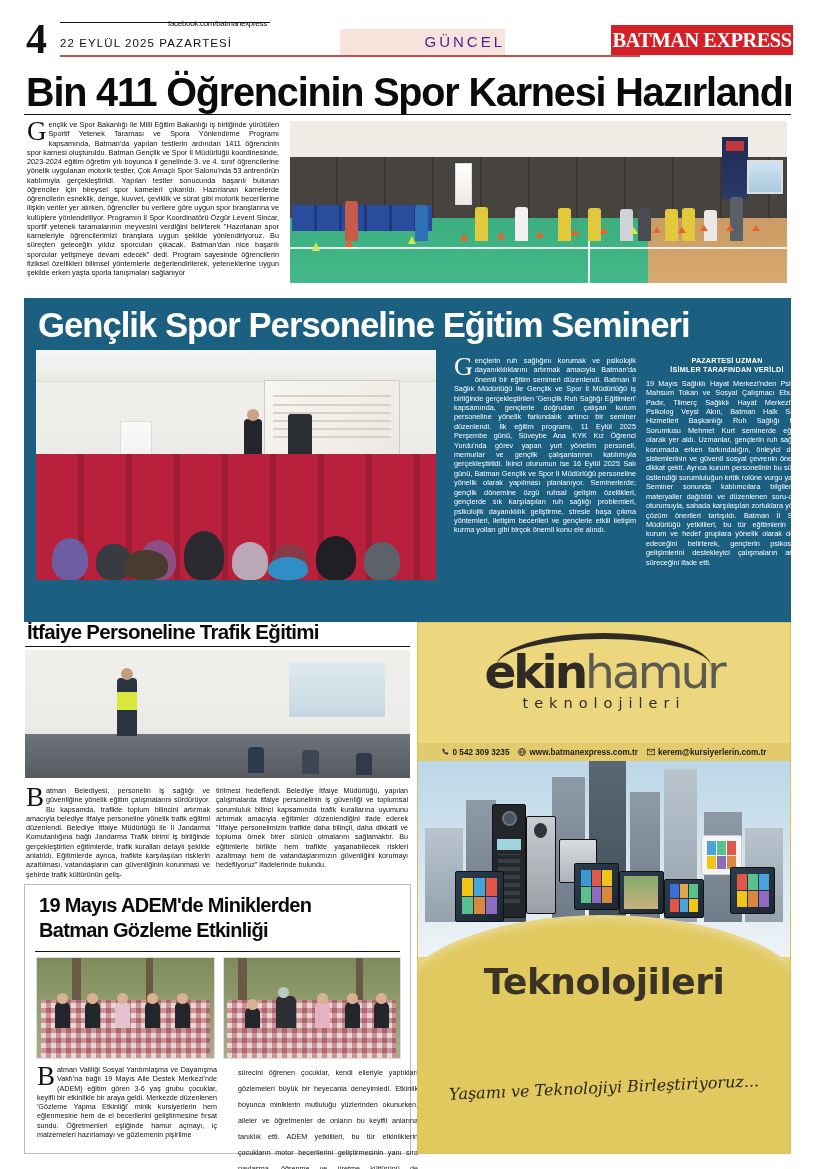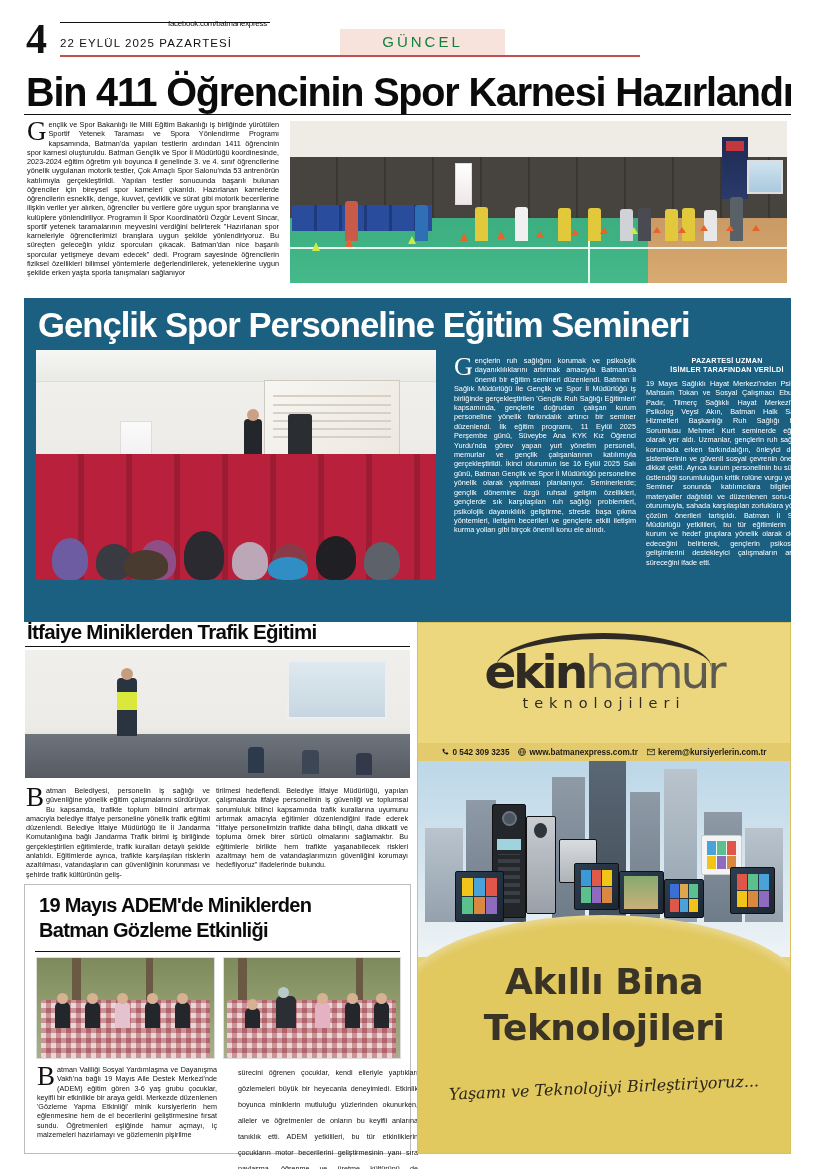--- a/index.html
+++ b/index.html
@@ -34,22 +34,22 @@
   }
   .date-rule {
     position:absolute; left:60px; top:55px; width:580px; height:2px;
     background:#c0504d;
   }
   .section-badge {
     position:absolute; left:340px; top:29px; width:165px; height:26px;
     background:#f7e3dc;
   }
   .section-badge span {
-    display:block; text-align:center; line-height:26px;
-    font-size:15px; letter-spacing:3px; color:#15803d; font-weight:400;
+    display:block; text-align:right; line-height:26px;
+    font-size:15px; letter-spacing:3px; color:#4c1d95; font-weight:400;
   }
   .logo {
     position:absolute; right:22px; top:25px; width:182px; height:30px;
     background:#d42027; overflow:hidden;
   }
   .logo span {
     display:block; text-align:center; line-height:30px;
     color:#fff; font-weight:700; font-size:20px;
     font-family:"Liberation Serif", serif;
     letter-spacing:-0.5px; transform:scaleX(1.02);
@@ -236,20 +236,23 @@
 
   <div class="masthead">
     <div class="page-num">4</div>
     <div class="fb-line"></div>
     <div class="fb-url">facebook.com/batmanexpress</div>
     <div class="date-line">22 EYLÜL 2025 PAZARTESİ</div>
     <div class="date-rule"></div>
     <div class="section-badge">
       <span>GÜNCEL</span>
     </div>
+    <div class="logo">
+      <span>BATMAN EXPRESS</span>
+    </div>
   </div>
 
   <div class="hl1">Bin 411 Öğrencinin Spor Karnesi Hazırlandı</div>
   <div class="hl1-rule"></div>
 
   <div class="a1-text">
     <span class="dropcap">G</span><span>ençlik ve Spor Bakanlığı ile Milli Eğitim Bakanlığı iş birliğinde yürütülen Sportif Yetenek Taraması ve Spora Yönlendirme Programı kapsamında, Batman'da yapılan testlerin ardından 1411 öğrencinin spor karnesi oluşturuldu. Batman Gençlik ve Spor İl Müdürlüğü koordinesinde, 2023-2024 eğitim öğretim yılı boyunca il genelinde 3. ve 4. sınıf öğrencilerine yönelik uygulanan motorik testler, Çok Amaçlı Spor Salonu'nda 53 antrenörün katılımıyla gerçekleştirildi. Yapılan testler sonucunda başarılı bulunan öğrenciler için bireysel spor karneleri çıkarıldı. Hazırlanan karnelerde öğrencilerin esneklik, denge, kuvvet, çeviklik ve sürat gibi motorik becerilerine ilişkin veriler yer alırken, öğrenciler bu verilere göre uygun spor branşlarına ve kulüplere yönlendiriliyor. Programın İl Spor Koordinatörü Özgür Levent Sincar, sportif yetenek taramalarının meyvesini verdiğini belirterek "Hazırlanan spor karneleriyle öğrencilerimizi branşlara uygun şekilde yönlendiriyoruz. Bu süreçten geleceğin yıldız sporcuları çıkacak. Batman'dan nice başarılı sporcular yetişmeye devam edecek" dedi. Program sayesinde öğrencilerin fiziksel özellikleri bilimsel yöntemlerle değerlendirilerek, yeteneklerine uygun şekilde erken yaşta sporla tanışmaları sağlanıyor</span>
   </div>
 
   <div class="a1-photo">
@@ -333,21 +336,21 @@
       <span class="dropcap-w">G</span><span>ençlerin ruh sağlığını korumak ve psikolojik dayanıklılıklarını artırmak amacıyla Batman'da önemli bir eğitim semineri düzenlendi. Batman İl Sağlık Müdürlüğü ile Gençlik ve Spor İl Müdürlüğü iş birliğinde gerçekleştirilen 'Gençlik Ruh Sağlığı Eğitimleri' kapsamında, gençlerle doğrudan çalışan kurum personeline yönelik farkındalık artırıcı bir seminer düzenlendi. İlk eğitim programı, 11 Eylül 2025 Perşembe günü, Süveybe Ana KYK Kız Öğrenci Yurdu'nda görev yapan yurt yönetim personeli, memurlar ve gençlik çalışanlarının katılımıyla gerçekleştirildi. İkinci oturumun ise 16 Eylül 2025 Salı günü, Batman Gençlik ve Spor İl Müdürlüğü personeline yönelik olarak yapılması planlanıyor.  Seminerlerde; gençlik dönemine özgü ruhsal gelişim özellikleri, gençlerde sık karşılaşılan ruh sağlığı problemleri, psikolojik dayanıklılık geliştirme, stresle başa çıkma yöntemleri, iletişim becerileri ve gençlerle etkili iletişim kurma yolları gibi birçok önemli konu ele alındı.</span>
     </div>
 
     <div class="a2-col2">
       <div class="a2-sub">PAZARTESİ UZMAN</div>
       <div class="a2-sub" style="margin-top:-4px">İSİMLER TARAFINDAN VERİLDİ</div>
       <div class="body">19 Mayıs Sağlıklı Hayat Merkezi'nden Psikolog Mahsum Tokan ve Sosyal Çalışmacı Ebubekir Padır, Tilmerç Sağlıklı Hayat Merkezi'nden Psikolog Veysi Akın, Batman Halk Sağlığı Hizmetleri Başkanlığı Ruh Sağlığı Birimi Sorumlusu Mehmet Kurt seminerde eğitimci olarak yer aldı. Uzmanlar, gençlerin ruh sağlığını korumada erken farkındalığın, önleyici destek sistemlerinin ve güvenli sosyal çevrenin önemine dikkat çekti. Ayrıca kurum personelinin bu süreçte üstlendiği sorumluluğun kritik rolüne vurgu yapıldı.  Seminer sonunda katılımcılara bilgilendirici materyaller dağıtıldı ve düzenlenen soru-cevap oturumuyla, sahada karşılaşılan zorluklara yönelik çözüm önerileri tartışıldı.  Batman İl Sağlık Müdürlüğü yetkilileri, bu tür eğitimlerin farklı kurum ve hedef gruplara yönelik olarak devam edeceğini belirterek, gençlerin psikososyal gelişimlerini destekleyici çalışmaların artarak süreceğini ifade etti.</div>
     </div>
   </div>
 
-  <div class="hl3">İtfaiye Miniklerden Trafik Eğitimi</div>
+  <div class="hl3">İtfaiye Personeline Trafik Eğitimi</div>
   <div class="hl3-rule"></div>
   <div class="a3-photo">
     <div class="fire-wall"></div>
     <div class="fire-win"></div>
     <div class="fire-sofa"></div>
     <div class="fire-officer">
       <span class="vest"></span>
       <span class="hd"></span>
     </div>
     <div style="position:absolute;left:58%;bottom:4%;width:16px;height:26px;background:#2d3a4c;border-radius:4px 4px 0 0;"></div>
@@ -521,19 +524,18 @@
             <i style="background:#49a3d8"></i>
           <i style="background:#f0c419"></i>
             <i style="background:#d8883f"></i>
             <i style="background:#8e6bbf"></i>
         </div>
       </div>
     </div>
 
     <div class="ad-oval"></div>
     <div class="ad-title">
-      <div>Akıllı Bina</div>
       <div>Teknolojileri</div>
     </div>
     <div class="ad-slogan">Yaşamı ve Teknolojiyi Birleştiriyoruz...</div>
   </div>
 
 </div>
 
 </body></html>

